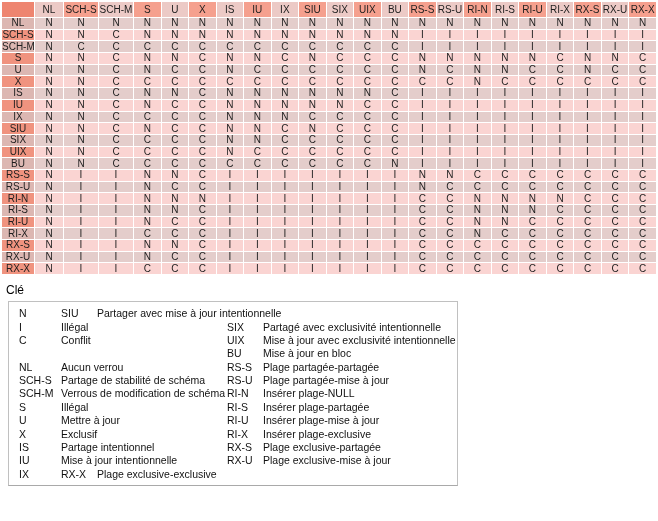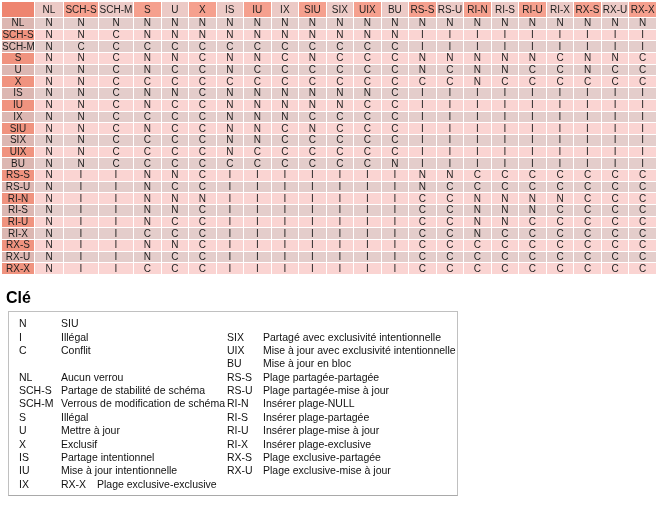--- a/index.html
+++ b/index.html
@@ -28,22 +28,22 @@
   .corner      { background:#ee8570; }
   .hdr-light   { background:#eccac6; }
   .hdr-salmon  { background:#f5a08e; }
   .lbl-muted   { background:#dcb7b2; }
   .lbl-salmon  { background:#f0937f; }
   .cell-muted  { background:#e4cdcb; }
   .cell-pink   { background:#fad4d2; }
 
   
   .legend-title {
-    margin:14px 0 4px 6px;
-    font-size:16px; font-weight:bold; color:#000000;
+    margin:8px 0 4px 6px;
+    font-size:12px; font-weight:normal; color:#000000;
   }
   .legend-box {
     margin-left:8px; width:450px;
     border:1px solid #c0c0c0; border-bottom-color:#a9a9a9;
     background:#ffffff;
     padding:5px 0 4px 0;
     box-sizing:border-box;
   }
   .legend-row { display:flex; height:13.4px; line-height:13.4px; }
   .legend-row span {
@@ -666,20 +666,21 @@
       </tbody>
   </table>
 
   <div class="legend-title">Clé</div>
 
   <div class="legend-box">
     <div>
         <div class="legend-row">
           <span class="lg-term1">N</span>
           <span class="lg-term2">SIU</span>
+          <span class="lg-desc2">Partager avec mise à jour intentionnelle</span>
         </div>
         <div class="legend-row">
           <span class="lg-term1">I</span>
           <span class="lg-desc1">Illégal</span>
           <span class="lg-term2">SIX</span>
           <span class="lg-desc2">Partagé avec exclusivité intentionnelle</span>
         </div>
         <div class="legend-row">
           <span class="lg-term1">C</span>
           <span class="lg-desc1">Conflit</span>

